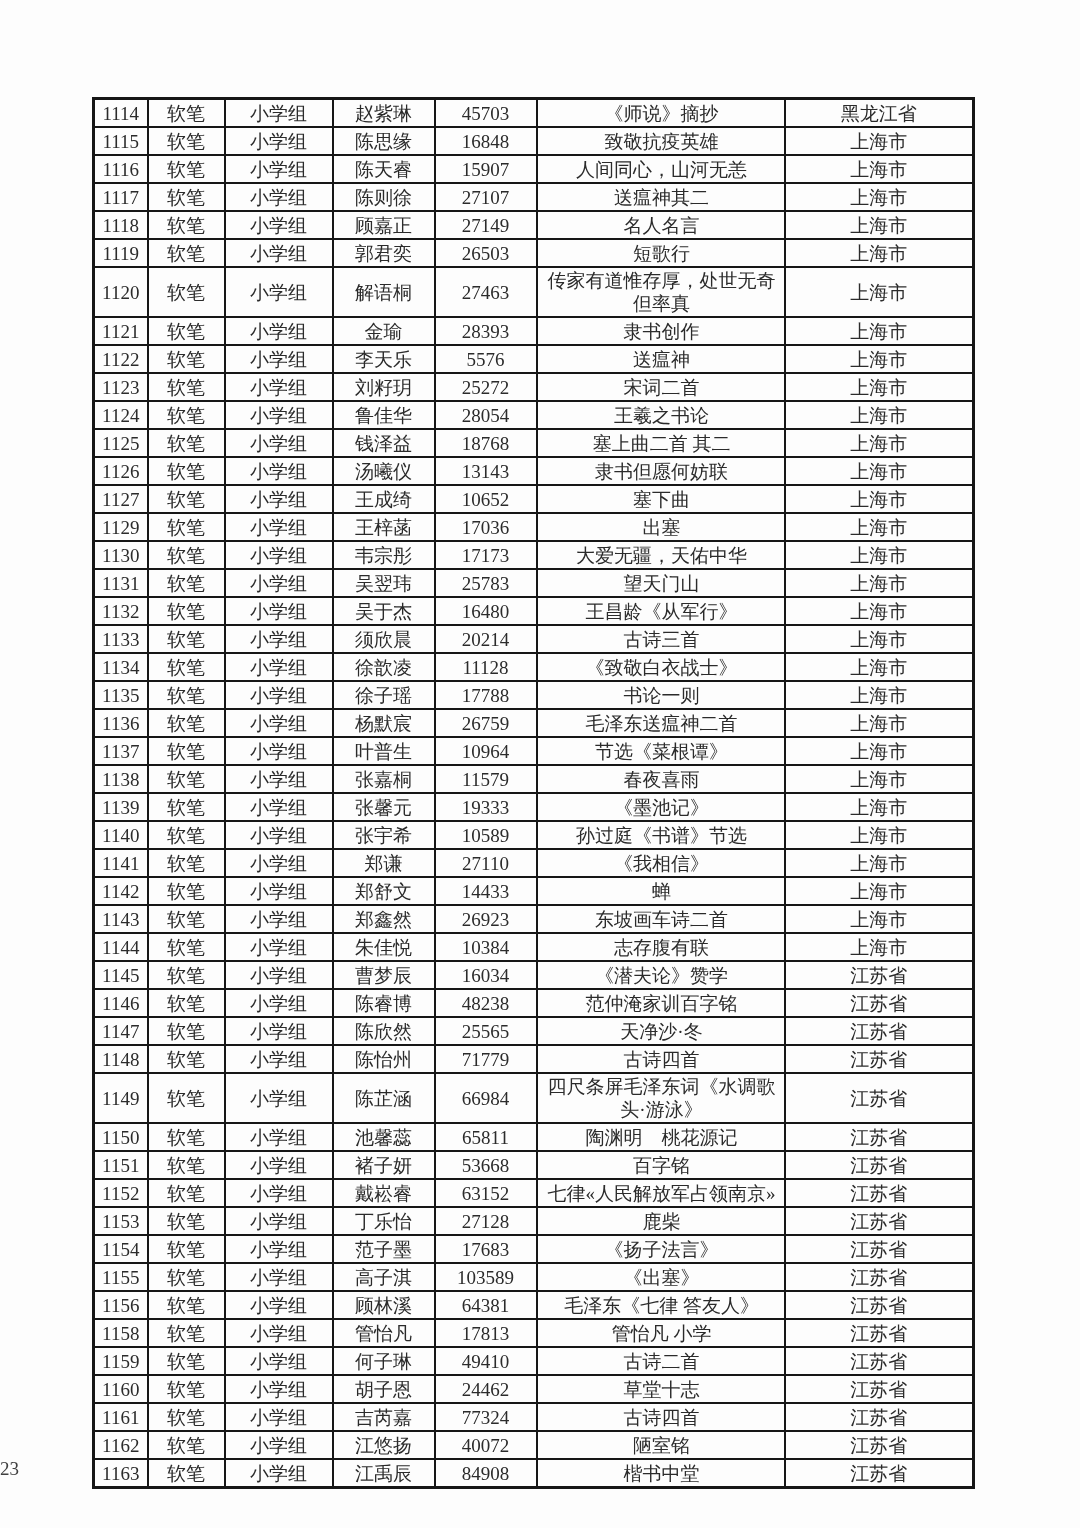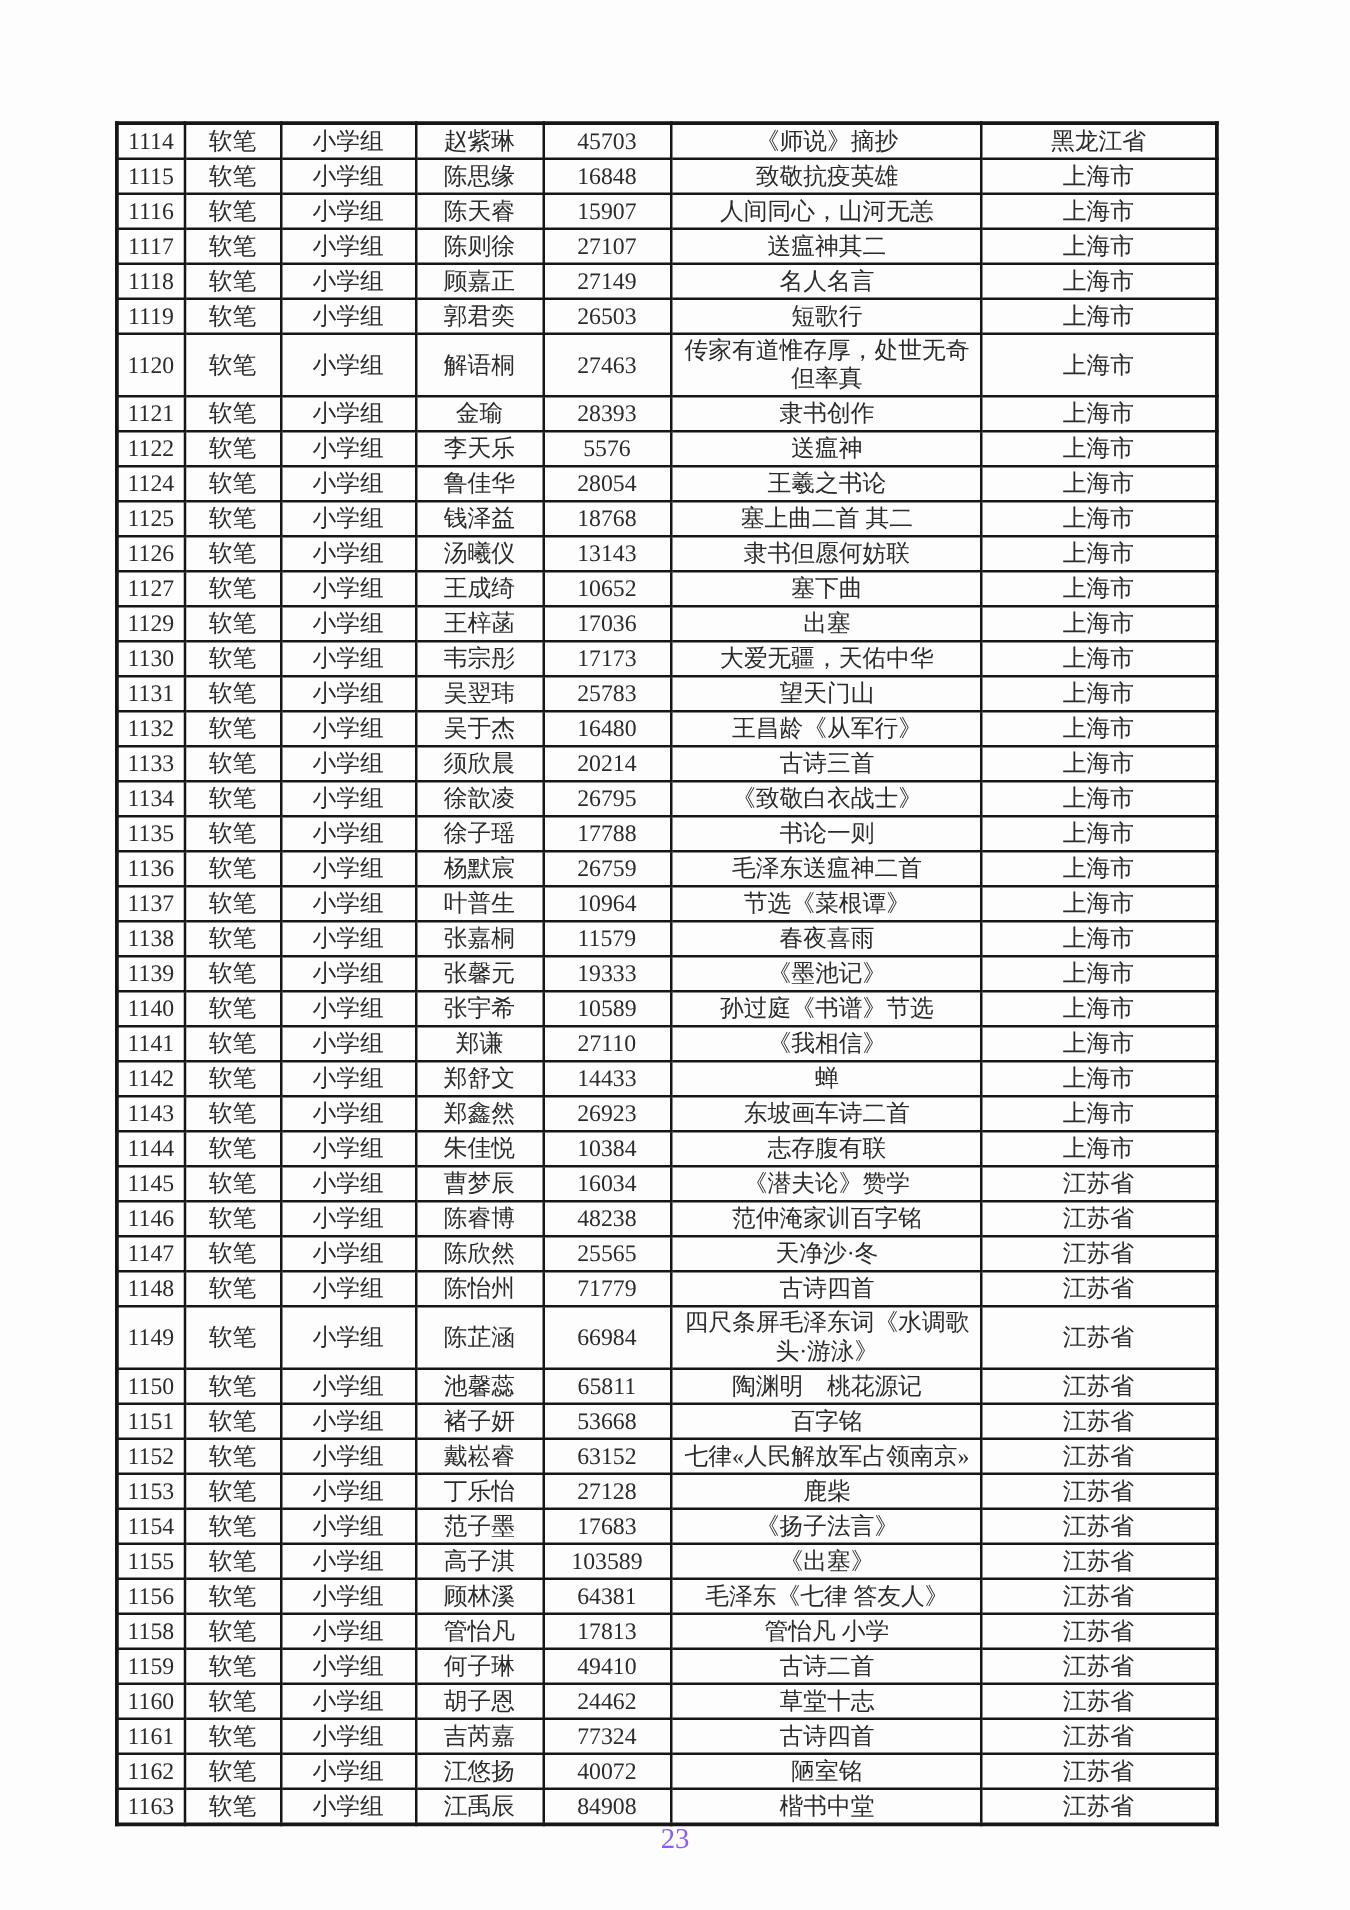--- a/index.html
+++ b/index.html
@@ -39,23 +39,23 @@
   table.results td.title-cell{
     text-align:center;
     padding-left:5px;
     padding-right:3px;
   }
   .page-number{
     position:absolute;
     left:0;
     top:1458px;
     width:100%;
-    text-align:center;
-    font-size:23px;
-    color:#8b5cf6;
+    text-align:left;
+    font-size:19px;
+    color:#404040;
   }
 </style>
 </head>
 <body>
 
 <div class="page">
 
   <table class="results">
     <colgroup>
       <col style="width:54px">
@@ -142,20 +142,29 @@
         <tr>
           <td>1122</td>
           <td>软笔</td>
           <td>小学组</td>
           <td>李天乐</td>
           <td>5576</td>
           <td class="title-cell">送瘟神</td>
           <td>上海市</td>
         </tr>
         <tr>
+          <td>1123</td>
+          <td>软笔</td>
+          <td>小学组</td>
+          <td>刘籽玥</td>
+          <td>25272</td>
+          <td class="title-cell">宋词二首</td>
+          <td>上海市</td>
+        </tr>
+        <tr>
           <td>1124</td>
           <td>软笔</td>
           <td>小学组</td>
           <td>鲁佳华</td>
           <td>28054</td>
           <td class="title-cell">王羲之书论</td>
           <td>上海市</td>
         </tr>
         <tr>
           <td>1125</td>
@@ -227,21 +236,21 @@
           <td>须欣晨</td>
           <td>20214</td>
           <td class="title-cell">古诗三首</td>
           <td>上海市</td>
         </tr>
         <tr>
           <td>1134</td>
           <td>软笔</td>
           <td>小学组</td>
           <td>徐歆凌</td>
-          <td>26795</td>
+          <td>11128</td>
           <td class="title-cell">《致敬白衣战士》</td>
           <td>上海市</td>
         </tr>
         <tr>
           <td>1135</td>
           <td>软笔</td>
           <td>小学组</td>
           <td>徐子瑶</td>
           <td>17788</td>
           <td class="title-cell">书论一则</td>

